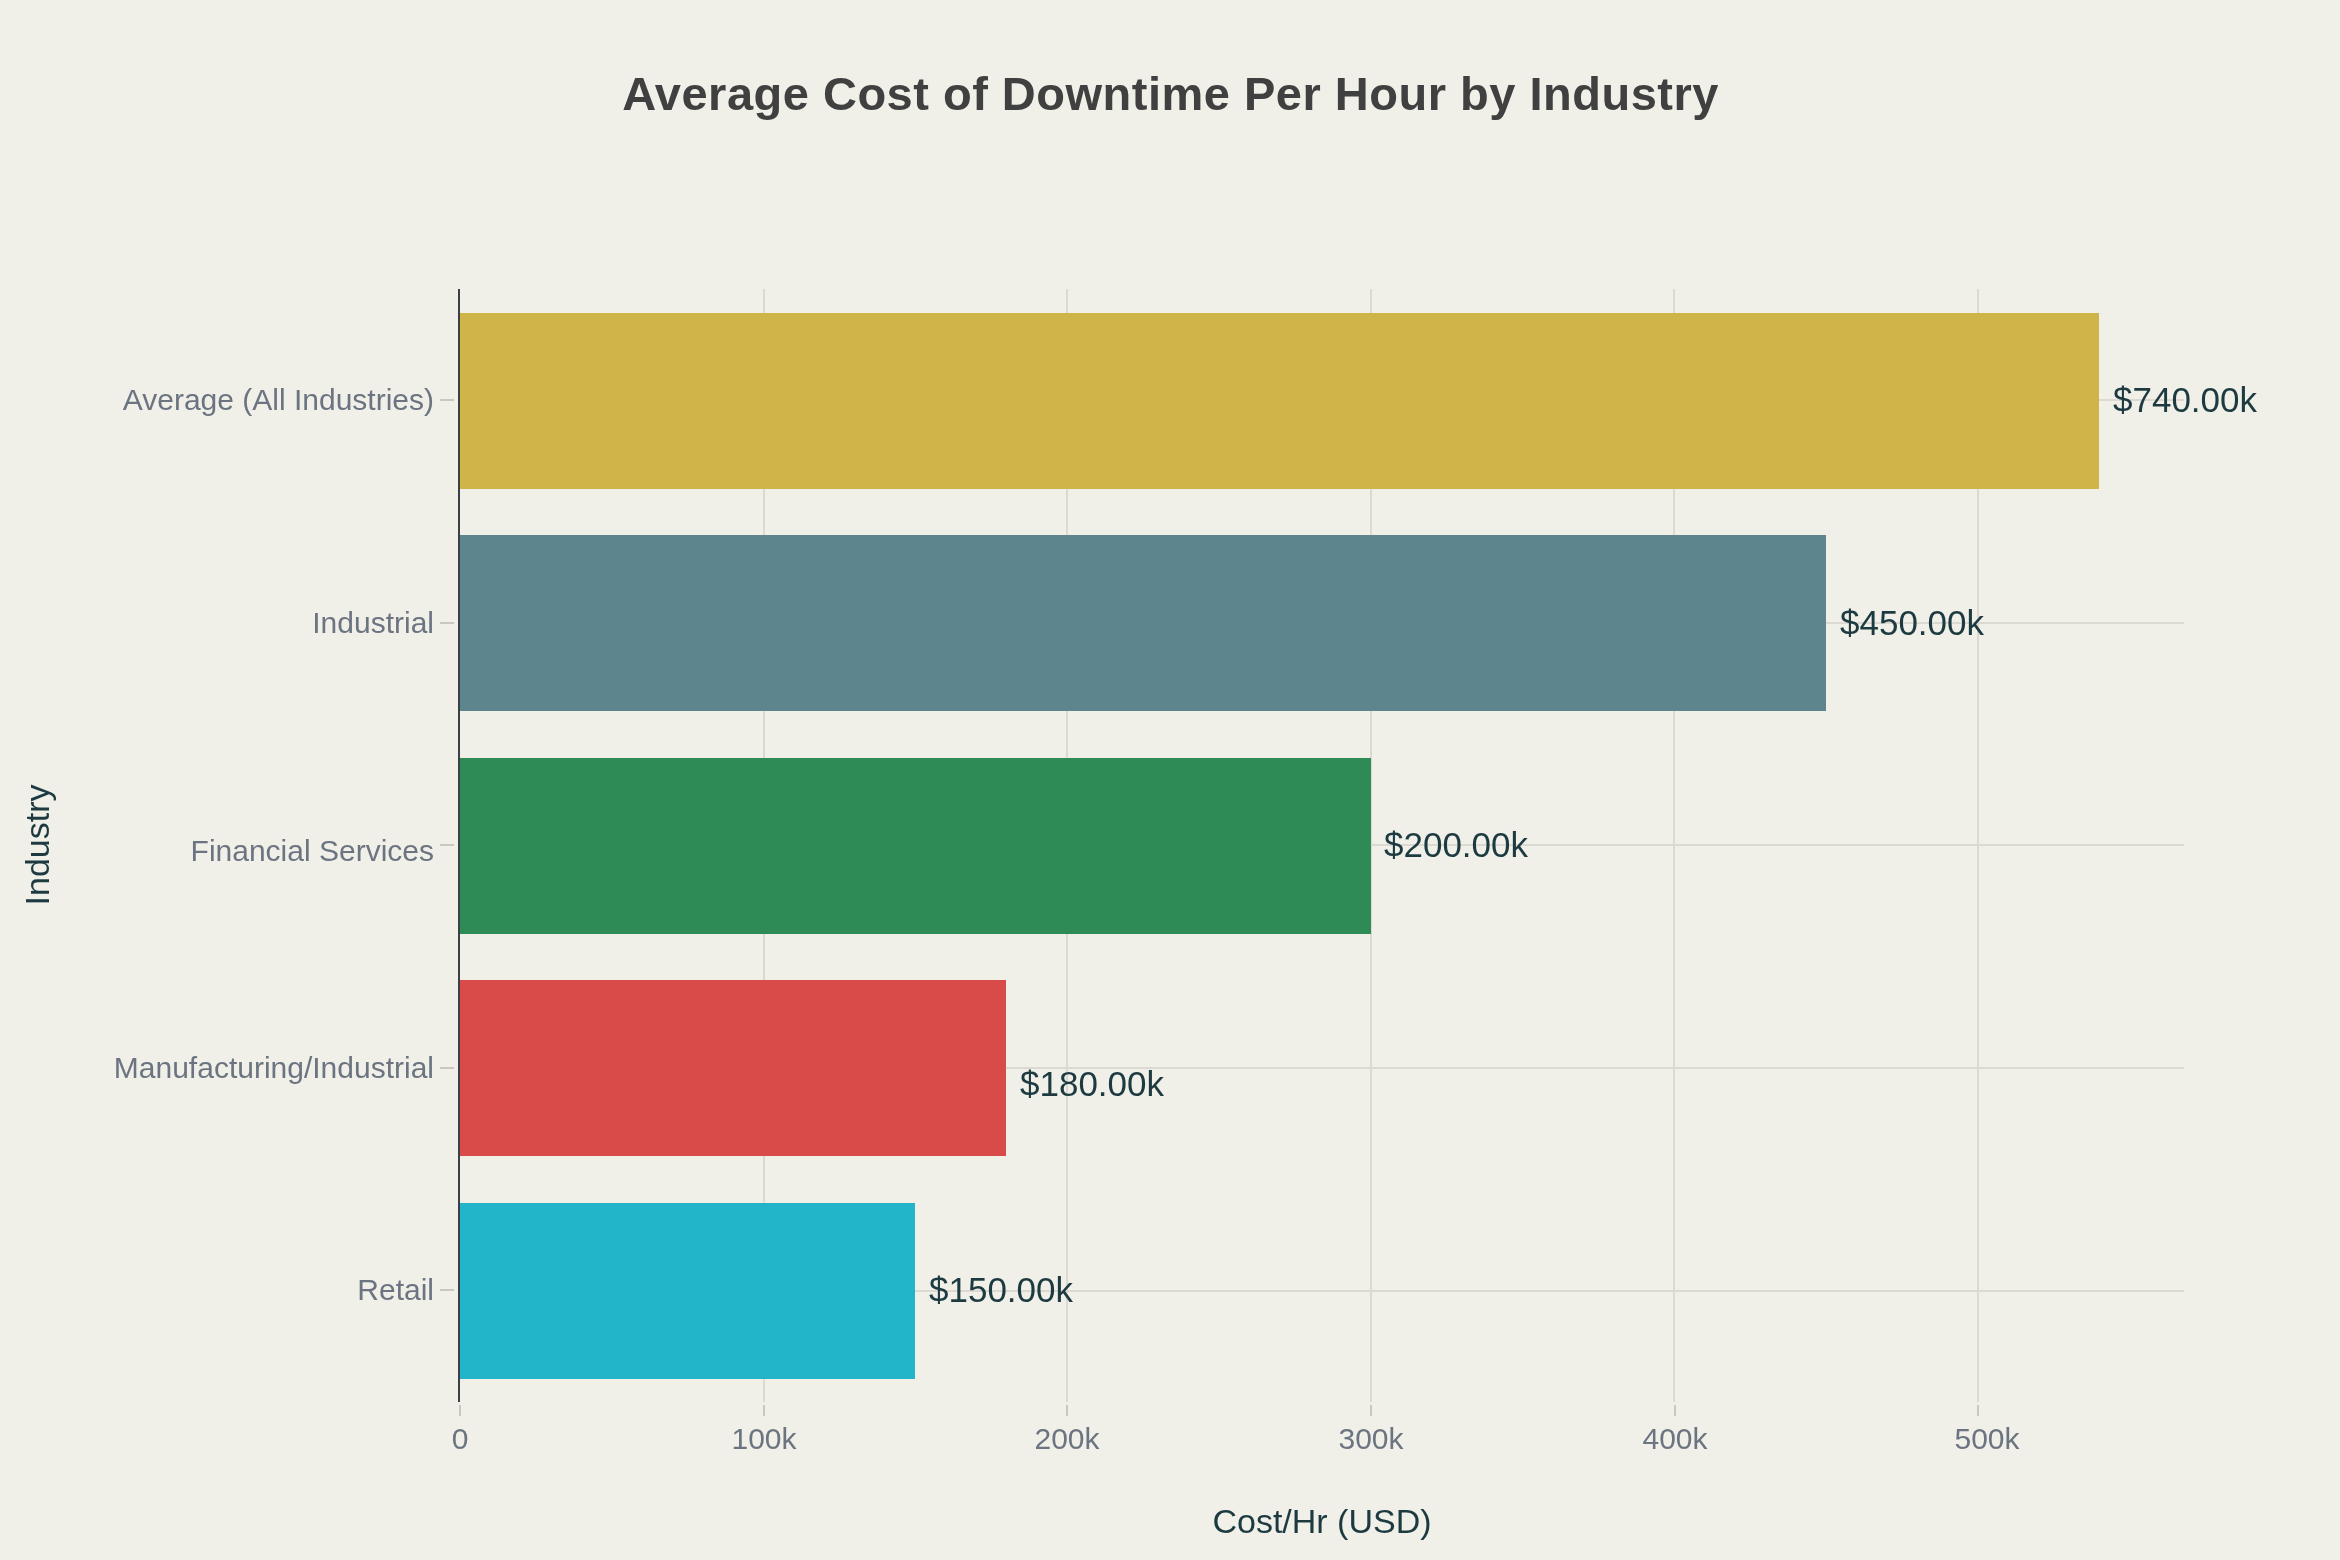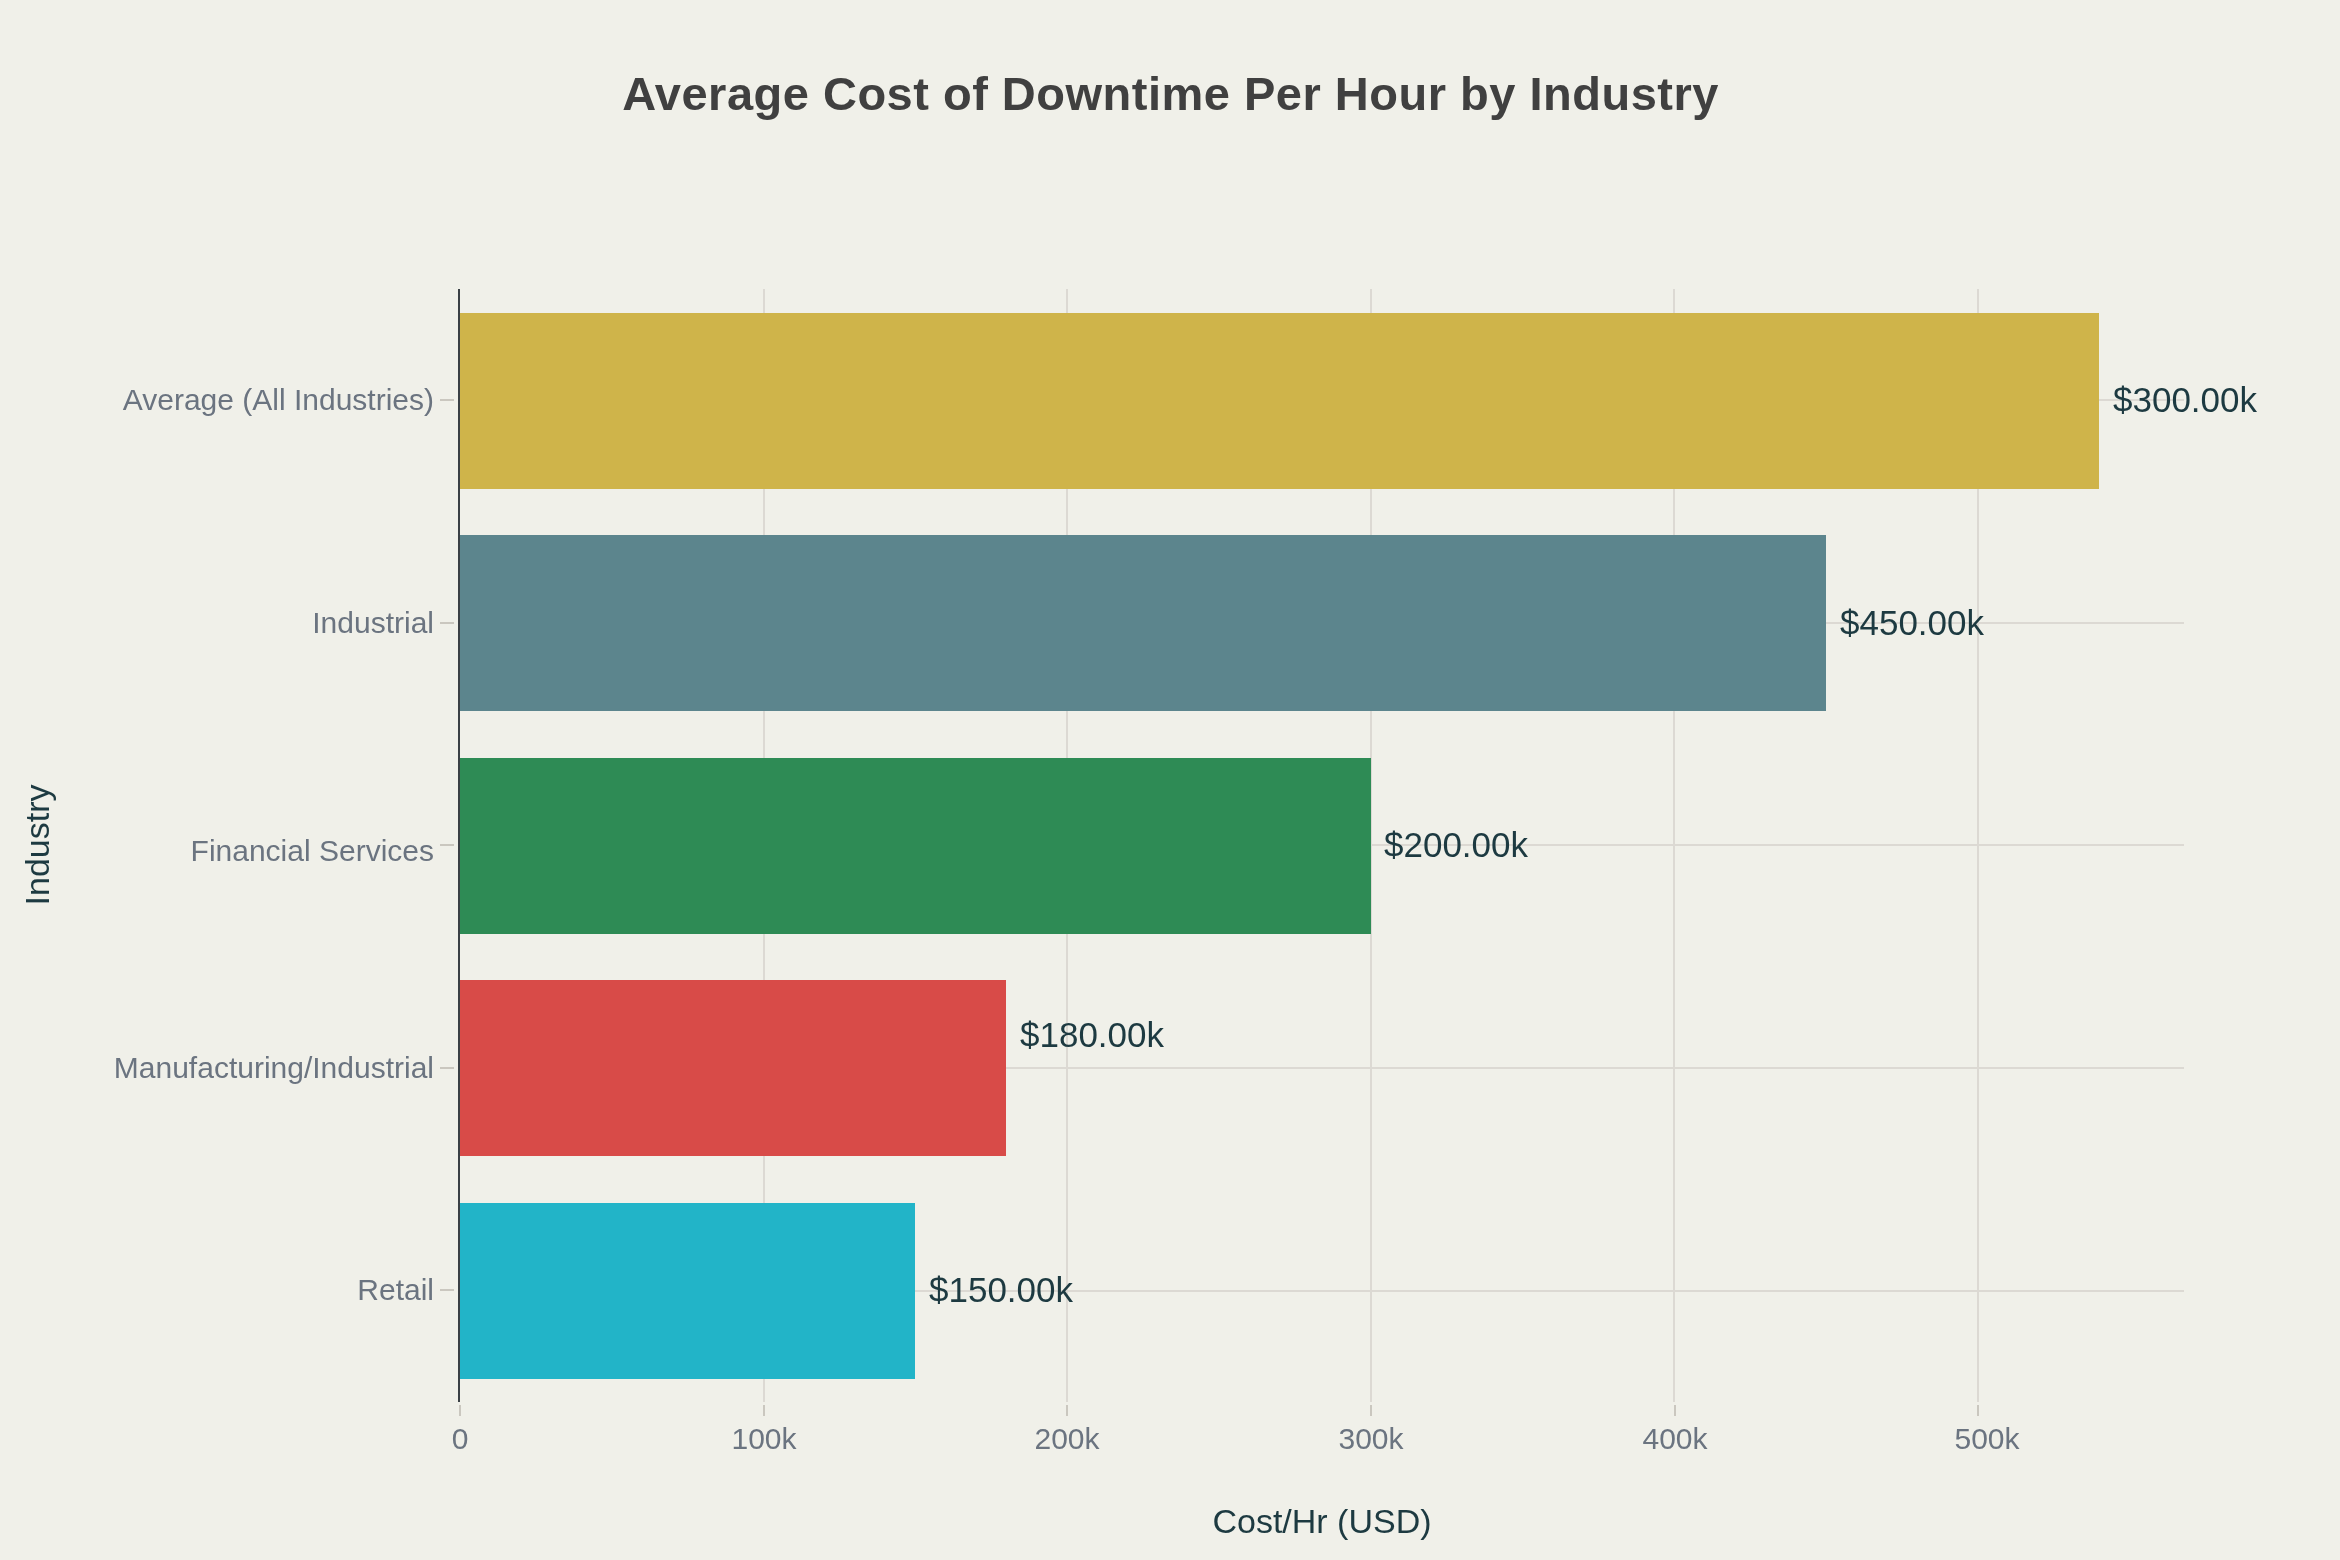--- a/index.html
+++ b/index.html
@@ -112,24 +112,24 @@
         <div class="hgrid" style="top: 1001px;"></div>
       </div>
     <div id="bars-layer">
         <div class="bar" style="top: 23.5px; width: 1639px; background: rgb(207, 180, 74);"></div>
         <div class="bar" style="top: 246px; width: 1366px; background: rgb(92, 133, 141);"></div>
         <div class="bar" style="top: 469px; width: 911px; background: rgb(46, 139, 85);"></div>
         <div class="bar" style="top: 691px; width: 546px; background: rgb(216, 75, 72);"></div>
         <div class="bar" style="top: 914px; width: 455px; background: rgb(34, 180, 200);"></div>
       </div>
     <div id="value-labels-layer">
-        <div class="value-label" style="left: 1653px; top: 111px;">$300.00k</div>
+        <div class="value-label" style="left: 1653px; top: 111px;">$740.00k</div>
         <div class="value-label" style="left: 1380px; top: 334px;">$450.00k</div>
         <div class="value-label" style="left: 924px; top: 556px;">$200.00k</div>
-        <div class="value-label" style="left: 560px; top: 746px;">$180.00k</div>
+        <div class="value-label" style="left: 560px; top: 795px;">$180.00k</div>
         <div class="value-label" style="left: 469px; top: 1001px;">$150.00k</div>
       </div>
   </div>
 
   <div id="y-labels-layer">
       <div class="cat-label" style="top: 400px;">Average (All Industries)</div>
       <div class="ytick" style="top: 399px;"></div>
       <div class="cat-label" style="top: 623px;">Industrial</div>
       <div class="ytick" style="top: 622px;"></div>
       <div class="cat-label" style="top: 845px; margin-top: 6px;">Financial Services</div>

